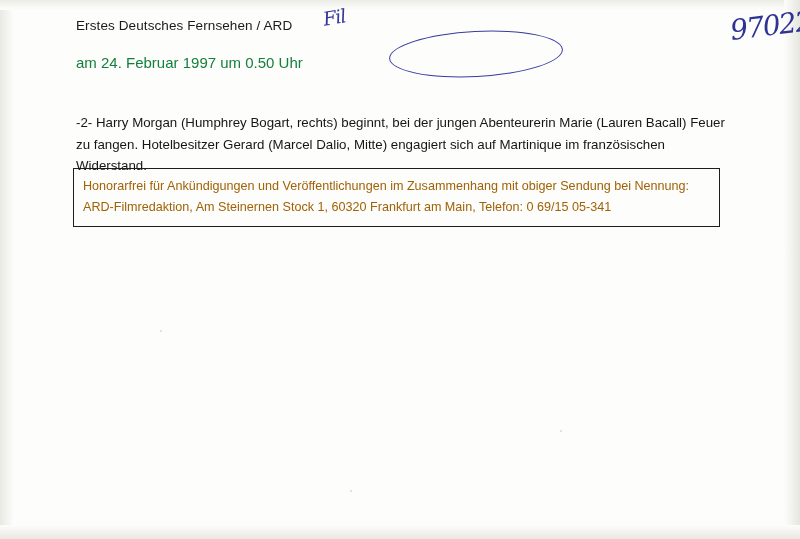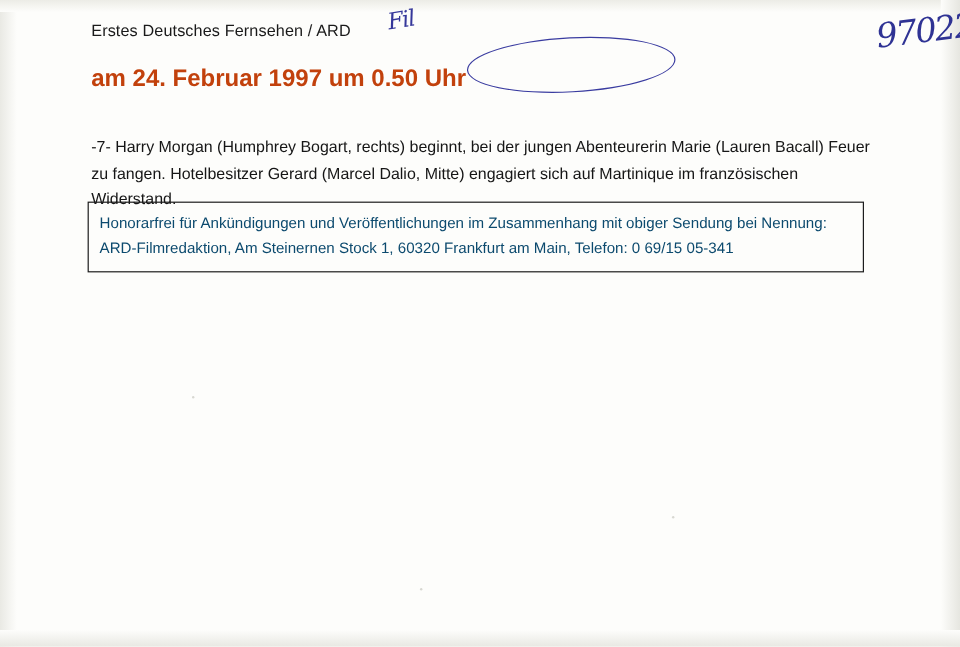--- a/index.html
+++ b/index.html
@@ -67,23 +67,23 @@
     top: 52px;
     width: 640px;
   }
   .title-line1 {
     font-size: 14.5px;
     font-weight: bold;
     color: #111;
     line-height: 1.45;
   }
   .title-line2 {
-    font-size: 20px;
-    font-weight: bold;
-    color: #c2410c;
+    font-size: 15px;
+    font-weight: normal;
+    color: #15803d;
     line-height: 1.45;
   }
 
   .caption-block {
     position: absolute;
     left: 36px;
     top: 112px;
     width: 660px;
     font-size: 13.3px;
     color: #161616;
@@ -93,21 +93,21 @@
   .notice-box {
     position: absolute;
     left: 33px;
     top: 168px;
     width: 647px;
     border: 1.3px solid #1d1d1d;
     padding: 7px 9px 8px 9px;
     box-sizing: border-box;
     font-size: 12.6px;
     line-height: 1.65;
-    color: #0c4a6e;
+    color: #a16207;
     background: transparent;
   }
 
   
   .hand {
     position: absolute;
     color: #2d2f8f;
     font-family: "DejaVu Serif", serif;
     font-style: italic;
   }
@@ -157,21 +157,21 @@
   <div class="paper-edge-bottom"></div>
 
   <div class="content">
 
     <div class="station-line">Erstes Deutsches Fernsehen / ARD</div>
 
     <div class="title-block">
       <div class="title-line2">am 24. Februar 1997 um 0.50 Uhr</div>
     </div>
 
-    <div class="caption-block">-7- Harry Morgan (Humphrey Bogart, rechts) beginnt, bei der jungen Abenteurerin Marie (Lauren Bacall) Feuer zu fangen. Hotelbesitzer Gerard (Marcel Dalio, Mitte) engagiert sich auf Martinique im französischen Widerstand.</div>
+    <div class="caption-block">-2- Harry Morgan (Humphrey Bogart, rechts) beginnt, bei der jungen Abenteurerin Marie (Lauren Bacall) Feuer zu fangen. Hotelbesitzer Gerard (Marcel Dalio, Mitte) engagiert sich auf Martinique im französischen Widerstand.</div>
 
     <div class="notice-box">
       <div>Honorarfrei für Ankündigungen und Veröffentlichungen im Zusammenhang mit obiger Sendung bei Nennung:</div>
       <div>ARD-Filmredaktion, Am Steinernen Stock 1, 60320 Frankfurt am Main, Telefon: 0 69/15 05-341</div>
     </div>
 
     <div class="ellipse-mark"></div>
 
     <div class="hand hand-signature">Fil</div>
 

